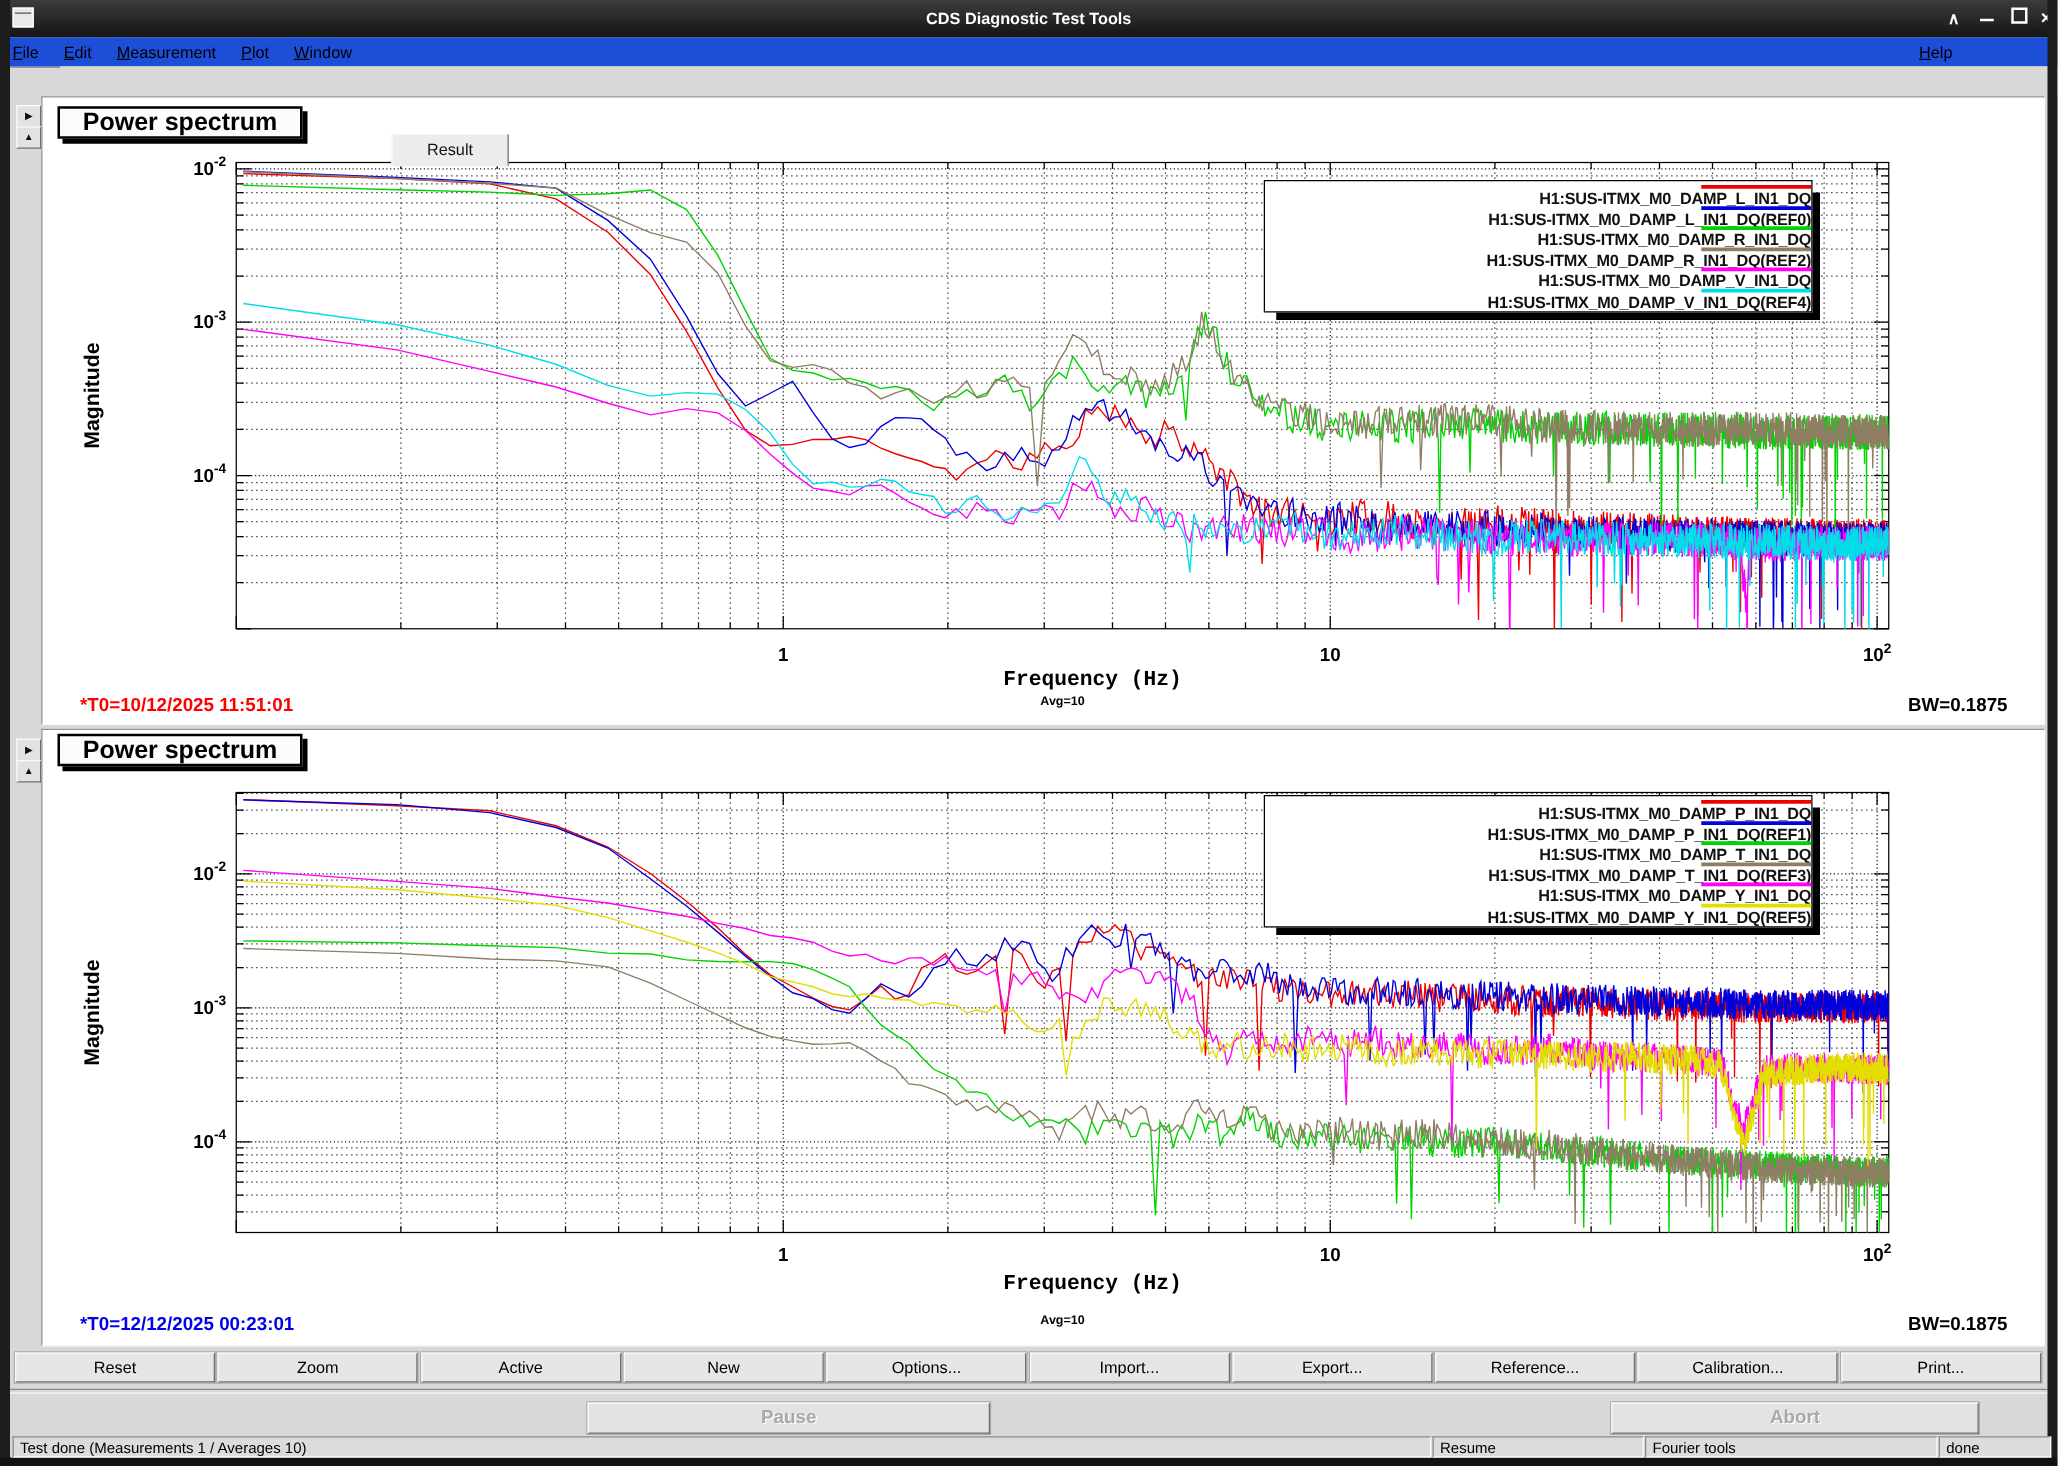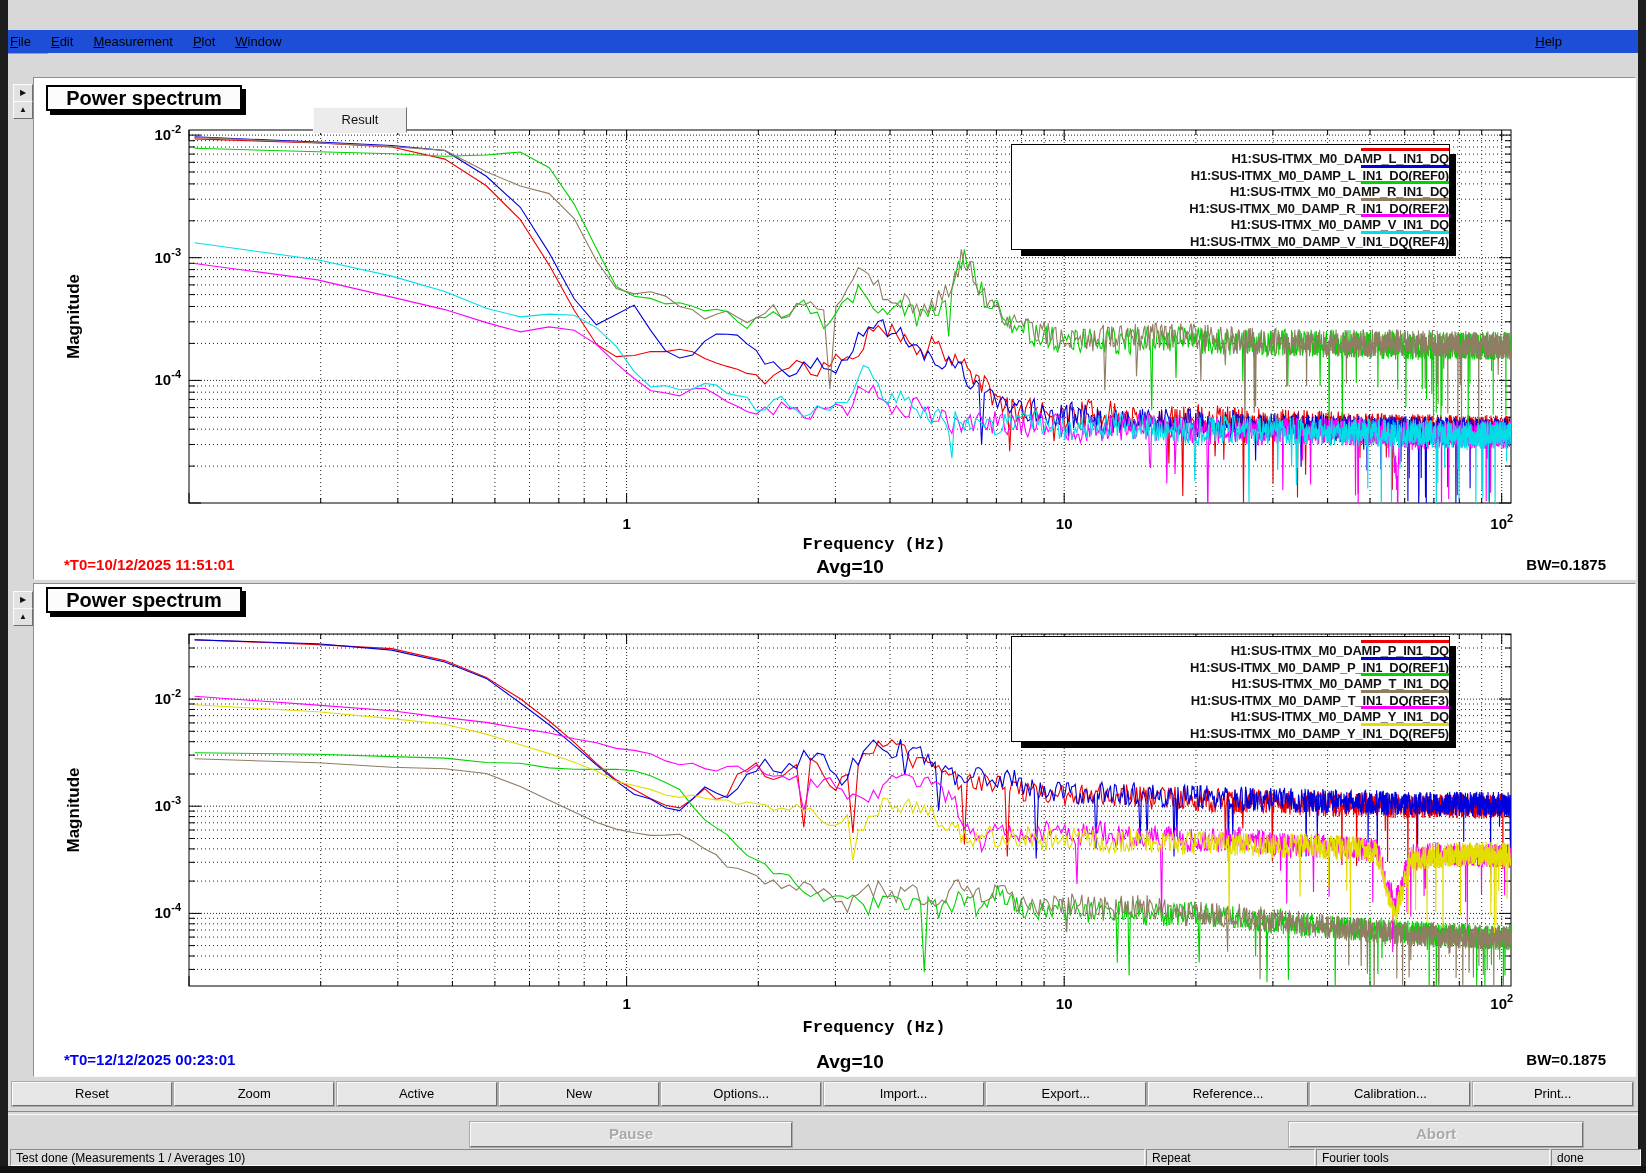--- a/index.html
+++ b/index.html
@@ -29,38 +29,46 @@
   
   .panel{position:absolute;left:33px;width:1601px;background:#fff;border:1px solid;border-color:#8f8f8f #f9f9f9 #f9f9f9 #8f8f8f;}
   .panel svg{position:absolute;left:0;top:0;}
   .ptitle{position:absolute;left:12px;width:192px;height:22px;background:#fcfcfc;border:2px solid #000;box-shadow:4px 4px 0 0 #000;font-weight:bold;font-size:20px;text-align:center;line-height:22px;color:#000;z-index:3;}
   .legend{position:absolute;background:#fff;border:1px solid #000;box-shadow:8px 8px 0 -2px #000;z-index:3;padding-top:3px;}
   .legend-row{height:16.6px;display:flex;align-items:flex-end;flex-direction:column;}
   .legend-line{width:88px;height:3px;margin-left:18px;flex:0 0 auto;}
   .legend-label{margin-left:22px;font-weight:bold;font-size:13px;color:#111;white-space:nowrap;letter-spacing:-0.2px;}
   .xlabel{position:absolute;font-weight:bold;font-size:17px;color:#000;transform:translateX(-50%);font-family:Liberation Mono, monospace;}
   .footer-t0{position:absolute;left:30px;font-weight:bold;font-size:15px;white-space:nowrap;}
-  .footer-avg{position:absolute;font-weight:bold;font-size:19px;transform:translateX(-50%);color:#000;}
+  .footer-avg{position:absolute;font-weight:bold;font-size:10px;transform:translateX(-50%);color:#000;}
   .footer-bw{position:absolute;font-weight:bold;font-size:15px;color:#000;}
   
   .mini-btn{position:absolute;left:13px;width:18px;height:16px;background:#e2e2e2;border:1px solid;border-color:#fbfbfb #6f6f6f #6f6f6f #fbfbfb;font-size:8px;text-align:center;line-height:15px;color:#111;}
   
   .tool-btn{position:absolute;top:1082px;height:22px;width:158px;background:#e6e6e6;border:1px solid;border-color:#fbfbfb #6f6f6f #6f6f6f #fbfbfb;box-shadow:0 0 0 1px #aaa;font-size:13px;text-align:center;line-height:21px;color:#000;}
   .groove{position:absolute;left:8px;top:1111px;width:1630px;height:2px;border-top:1px solid #8a8a8a;border-bottom:1px solid #fafafa;}
   .exec-btn{position:absolute;top:1122px;height:23px;background:#e3e3e3;border:1px solid;border-color:#fbfbfb #6f6f6f #6f6f6f #fbfbfb;box-shadow:0 0 0 1px #aaa;font-size:15px;font-weight:bold;text-align:center;line-height:22px;}
   .exec-btn.disabled{color:#a9a9a9;text-shadow:1px 1px 0 #fff;}
   .exec-btn.enabled{color:#000;}
   
   .status-cell{position:absolute;top:1149px;height:14px;background:#dcdcdc;border:1px solid;border-color:#8a8a8a #fafafa #fafafa #8a8a8a;font-size:12px;color:#000;padding:1px 0 0 5px;white-space:nowrap;overflow:hidden;box-sizing:content-box;}
   .grip{position:absolute;left:1624px;top:1150px;width:13px;height:15px;background:repeating-linear-gradient(135deg,#dcdcdc 0 2px,#909090 2px 3px,#fff 3px 4px);}
 </style>
 </head>
 <body>
 
 <div id="win">
+  <div id="titlebar">
+    <div id="app-icon"></div>
+    <div class="title">CDS Diagnostic Test Tools</div>
+    <div class="winctl ctl-shade">∧</div>
+    <div class="winctl ctl-min"><i></i></div>
+    <div class="winctl ctl-max"><i></i></div>
+    <div class="winctl ctl-close">×</div>
+  </div>
 
   <div id="menubar">
       <div class="menu-item"><u>F</u>ile</div>
       <div class="menu-item"><u>E</u>dit</div>
       <div class="menu-item"><u>M</u>easurement</div>
       <div class="menu-item"><u>P</u>lot</div>
       <div class="menu-item"><u>W</u>indow</div>
       <div class="menu-help"><u>H</u>elp</div>
     </div>
   <div id="tabbar">
@@ -551,16 +559,16 @@
     <div class="tool-btn" style="left: 498.9px;">New</div>
     <div class="tool-btn" style="left: 661.2px;">Options...</div>
     <div class="tool-btn" style="left: 823.5px;">Import...</div>
     <div class="tool-btn" style="left: 985.8px;">Export...</div>
     <div class="tool-btn" style="left: 1148.1px;">Reference...</div>
     <div class="tool-btn" style="left: 1310.4px;">Calibration...</div>
     <div class="tool-btn" style="left: 1472.7px;">Print...</div>
     <div class="exec-btn disabled" style="left: 470px; width: 320px;">Pause</div>
     <div class="exec-btn disabled" style="left: 1289px; width: 292px;">Abort</div>
     <div class="status-cell" style="left: 10px; width: 1128px;">Test done (Measurements 1 / Averages 10)</div>
-    <div class="status-cell" style="left: 1146px; width: 162px;">Repeat</div>
+    <div class="status-cell" style="left: 1146px; width: 162px;">Resume</div>
     <div class="status-cell" style="left: 1316px; width: 227px;">Fourier tools</div>
     <div class="status-cell" style="left: 1551px; width: 83px;">done</div>
   </div>
 
 </body></html>

